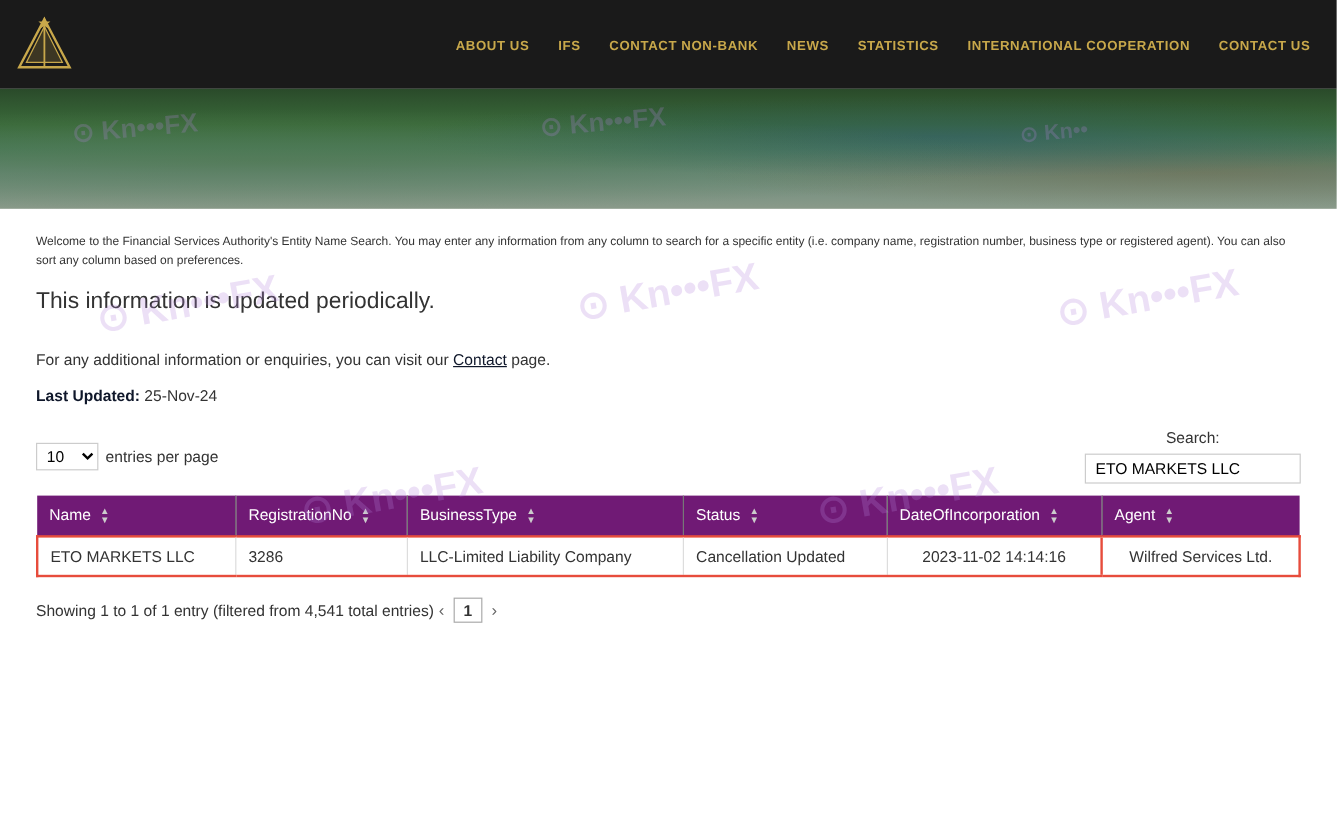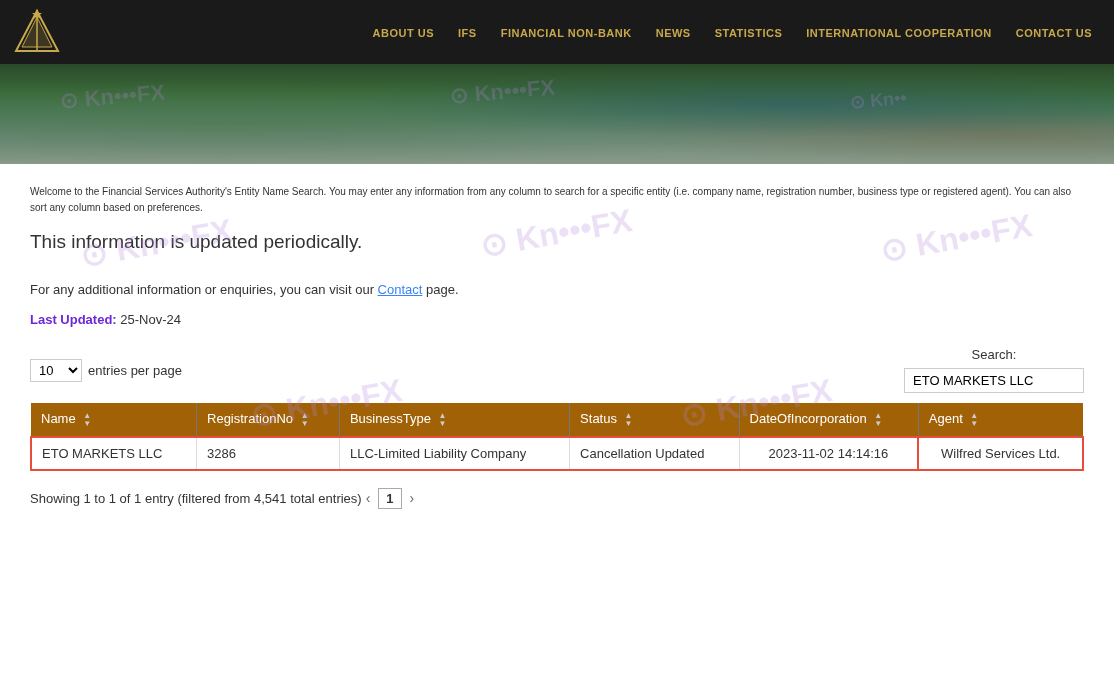--- a/index.html
+++ b/index.html
@@ -4,21 +4,21 @@
   <style>
     * { box-sizing: border-box; margin: 0; padding: 0; }
     body { font-family: Arial, sans-serif; font-size: 13px; color: #333; background: #fff; }
 
     
     .navbar {
       background: #1a1a1a;
       display: flex;
       align-items: center;
       padding: 0 10px;
-      height: 64px;
+      height: 74px;
     }
     .navbar-logo {
       width: 60px;
       height: 50px;
       flex-shrink: 0;
       margin-right: 10px;
     }
     .nav-links {
       display: flex;
       align-items: center;
@@ -78,29 +78,29 @@
     }
     .updated-text {
       margin-bottom: 29px;
       font-size: 19px;
     }
     .contact-link-text {
       font-size: 13px;
       margin-bottom: 15px;
     }
     .contact-link-text a {
-      color: #3b82f6;
+      color: #0f172a;
       text-decoration: underline;
     }
     .last-updated {
       font-size: 13px;
       margin-bottom: 20px;
     }
     .last-updated-label {
-      color: #6d28d9;
+      color: #0f172a;
       font-weight: bold;
     }
     .last-updated-date {
       color: #333;
     }
 
     
     .table-controls {
       display: flex;
       justify-content: space-between;
@@ -133,21 +133,21 @@
       width: 180px;
     }
 
     
     .data-table {
       width: 100%;
       border-collapse: collapse;
       margin-bottom: 10px;
     }
     .data-table thead tr {
-      background: #a16207;
+      background: #701a75;
       color: #fff;
     }
     .data-table thead th {
       padding: 8px 10px;
       text-align: left;
       font-size: 13px;
       font-weight: normal;
       white-space: nowrap;
       border-right: 1px solid #777;
     }
@@ -226,21 +226,21 @@
       <polygon points="27,4 48,44 6,44" fill="none" stroke="#c8a84b" stroke-width="2"></polygon>
       <polygon points="27,10 42,40 12,40" fill="rgba(200,168,75,0.2)" stroke="#c8a84b" stroke-width="1"></polygon>
       <line x1="27" y1="4" x2="27" y2="44" stroke="#c8a84b" stroke-width="1.5"></line>
 
       <polygon points="27,2 28.5,6 32,6 29.5,8 30.5,12 27,9.5 23.5,12 24.5,8 22,6 25.5,6" fill="#c8a84b"></polygon>
     </svg>
   </div>
   <ul class="nav-links">
     <li><a href="#">ABOUT US</a></li>
     <li><a href="#">IFS</a></li>
-    <li><a href="#">FINANCIAL NON-BANK</a></li>
+    <li><a href="#">CONTACT NON-BANK</a></li>
     <li><a href="#">NEWS</a></li>
     <li><a href="#">STATISTICS</a></li>
     <li><a href="#">INTERNATIONAL COOPERATION</a></li>
     <li><a href="#">CONTACT US</a></li>
   </ul>
 </nav>
 
 <div class="hero">
   <div class="hero-overlay"></div>
 

